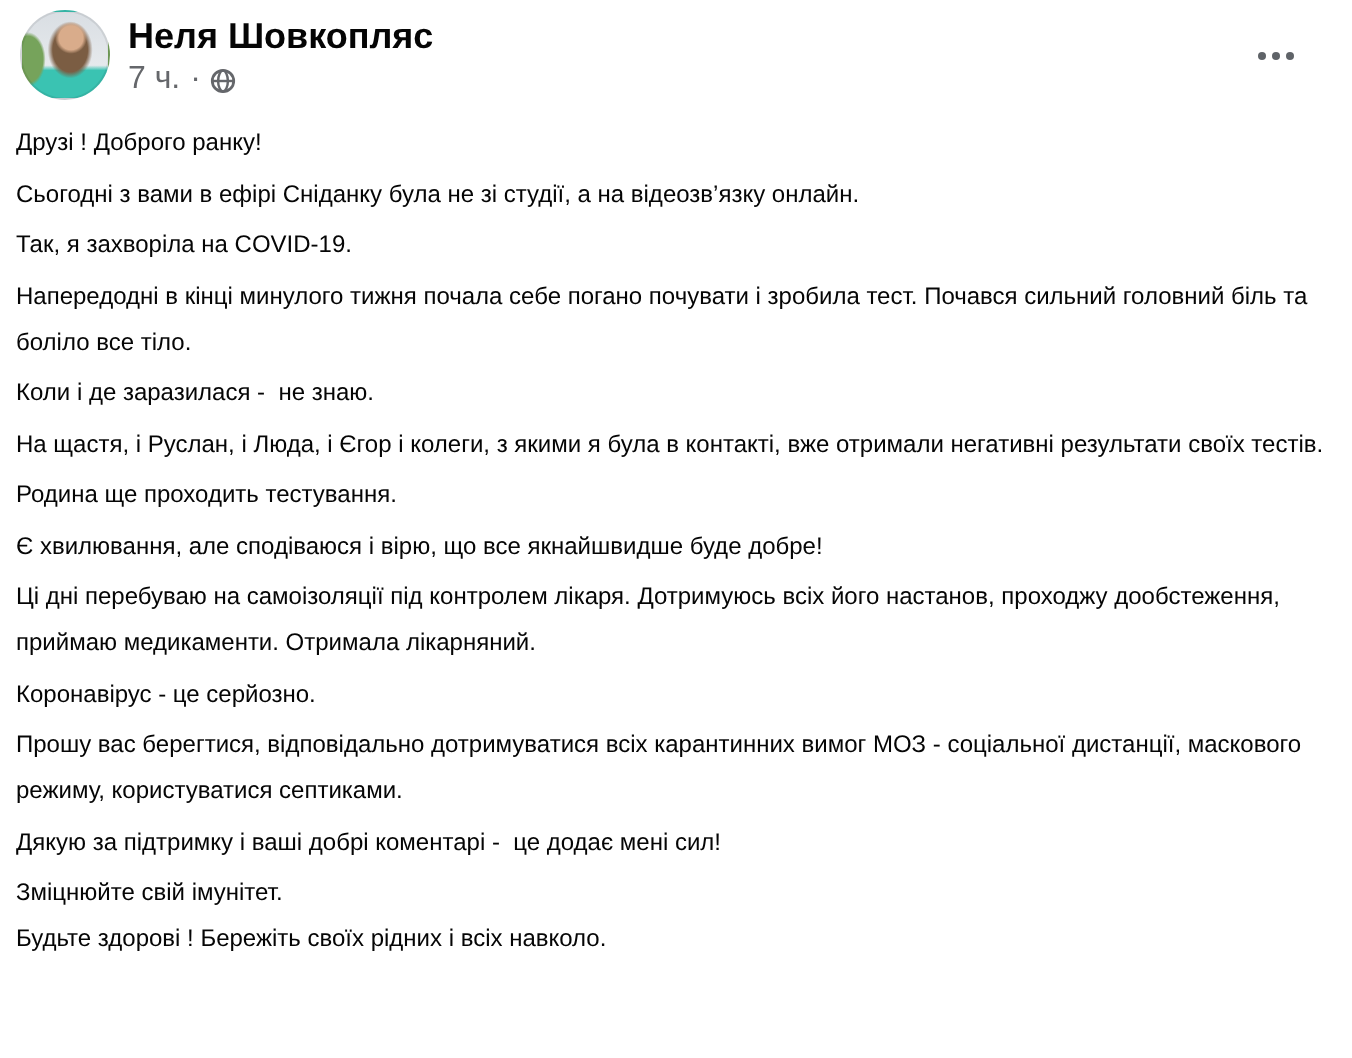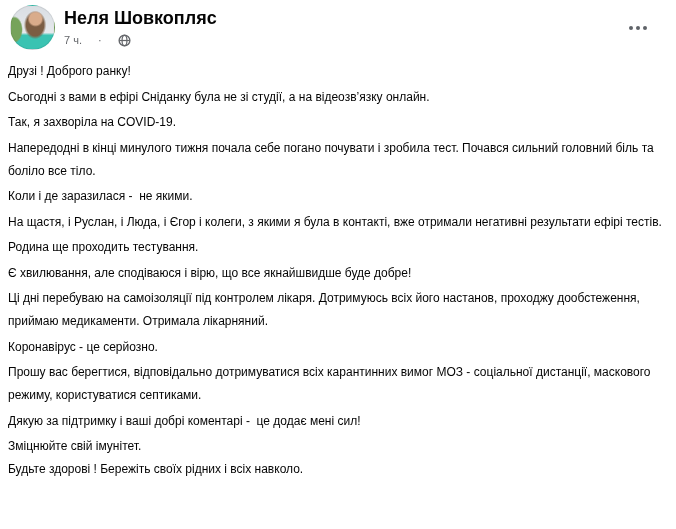--- a/index.html
+++ b/index.html
@@ -41,24 +41,24 @@
     font-weight: 700;
     color: #050505;
     line-height: 22px;
     text-decoration: none;
     display: inline-block;
     cursor: pointer;
   }
   .meta-row {
     display: flex;
     align-items: center;
-    gap: 16px;
+    gap: 5px;
     margin-top: 2px;
     color: #65676b;
-    font-size: 11px;
+    font-size: 16px;
     line-height: 18px;
   }
   .timestamp { color: #65676b; text-decoration: none; cursor: pointer; }
   .meta-sep { color: #65676b; }
   .globe { display: inline-flex; align-items: center; }
   .globe svg { display: block; }
 
   .more-btn {
     position: absolute;
     top: 16px;
@@ -122,22 +122,22 @@
       <span class="dot"></span>
     </button>
   </div>
 
   <div class="post-body">
 
   <p class="post-paragraph">Друзі ! Доброго ранку!</p>
       <p class="post-paragraph">Сьогодні з вами в ефірі Сніданку була не зі студії, а на відеозв’язку онлайн.</p>
       <p class="post-paragraph">Так, я захворіла на COVID-19.</p>
       <p class="post-paragraph">Напередодні в кінці минулого тижня почала себе погано почувати і зробила тест. Почався сильний головний біль та боліло все тіло.</p>
-      <p class="post-paragraph">Коли і де заразилася -  не якими.</p>
-      <p class="post-paragraph">На щастя, і Руслан, і Люда, і Єгор і колеги, з якими я була в контакті, вже отримали негативні результати ефірі тестів.</p>
+      <p class="post-paragraph">Коли і де заразилася -  не знаю.</p>
+      <p class="post-paragraph">На щастя, і Руслан, і Люда, і Єгор і колеги, з якими я була в контакті, вже отримали негативні результати своїх тестів.</p>
       <p class="post-paragraph">Родина ще проходить тестування.</p>
       <p class="post-paragraph">Є хвилювання, але сподіваюся і вірю, що все якнайшвидше буде добре!</p>
       <p class="post-paragraph">Ці дні перебуваю на самоізоляції під контролем лікаря. Дотримуюсь всіх його настанов, проходжу дообстеження, приймаю медикаменти. Отримала лікарняний.</p>
       <p class="post-paragraph">Коронавірус - це серйозно.</p>
       <p class="post-paragraph">Прошу вас берегтися, відповідально дотримуватися всіх карантинних вимог МОЗ - соціальної дистанції, маскового режиму, користуватися септиками.</p>
       <p class="post-paragraph">Дякую за підтримку і ваші добрі коментарі -  це додає мені сил!</p>
       <p class="post-paragraph">Зміцнюйте свій імунітет.
 Будьте здорові ! Бережіть своїх рідних і всіх навколо.</p>
     </div>
 

